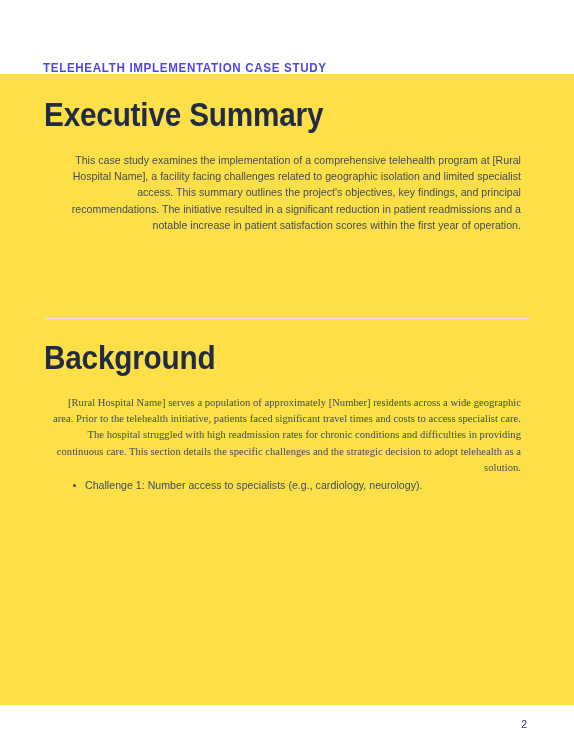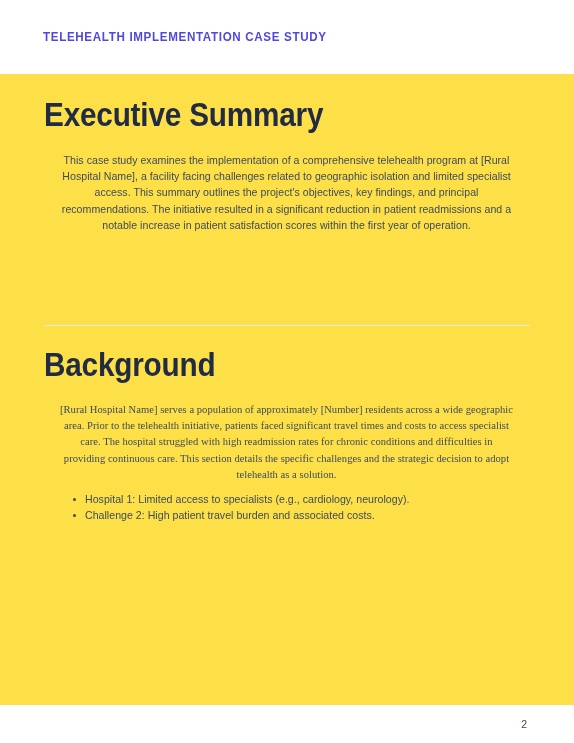--- a/index.html
+++ b/index.html
@@ -23,21 +23,21 @@
     display: flex;
     flex-direction: column;
   }
 
   
   .doc-header {
     height: 74px;
     background: #ffffff;
     flex: 0 0 74px;
     display: flex;
-    align-items: center;
+    align-items: flex-end;
     box-sizing: border-box;
     padding: 0 0 0 43px;
   }
   .doc-header-title {
     font-family: "Liberation Sans Narrow", "Liberation Sans", sans-serif;
     font-size: 12.5px;
     font-weight: 700;
     letter-spacing: 0.7px;
     text-transform: uppercase;
     color: #4f46e5;
@@ -80,24 +80,24 @@
     white-space: nowrap;
   }
 
   .section-one h1.section-title { padding-top: 23px; }
   .section-two h1.section-title { padding-top: 21px; }
 
   p.section-text {
     font-size: 10.6px;
     line-height: 16.2px;
     color: #3e4a5e;
-    margin: 8px;
+    margin: 1px;
     padding: 0 8px 0 7px;
     letter-spacing: 0.02px;
-    text-align: center;
+    text-align: right;
   }
   .section-one p.section-text { margin-top: 18px; }
   .section-two p.section-text { margin-top: 18px; font-family: Liberation Serif, serif; }
 
   ul.section-list {
     margin: 0;
     padding: 0 0 0 29px;
     list-style: none;
   }
   ul.section-list li {
@@ -154,22 +154,21 @@
       <p class="section-text">This case study examines the implementation of a comprehensive telehealth program at [Rural Hospital Name], a facility facing challenges related to geographic isolation and limited specialist access. This summary outlines the project's objectives, key findings, and principal recommendations. The initiative resulted in a significant reduction in patient readmissions and a notable increase in patient satisfaction scores within the first year of operation.</p>
     </section>
 
     <div class="spacer-one"></div>
 
     <section class="section section-two">
       <div class="section-rule"></div>
       <h1 class="section-title">Background</h1>
       <p class="section-text">[Rural Hospital Name] serves a population of approximately [Number] residents across a wide geographic area. Prior to the telehealth initiative, patients faced significant travel times and costs to access specialist care. The hospital struggled with high readmission rates for chronic conditions and difficulties in providing continuous care. This section details the specific challenges and the strategic decision to adopt telehealth as a solution.</p>
       <ul class="section-list">
-        <li>Hospital 1: Limited access to specialists (e.g., cardiology, neurology).</li>
-        <li>Challenge 2: High patient travel burden and associated costs.</li>
+        <li>Challenge 1: Number access to specialists (e.g., cardiology, neurology).</li>
       </ul>
     </section>
 
   </main>
 
   <footer class="doc-footer">
     <div class="page-number">2</div>
   </footer>
 
 </div>

